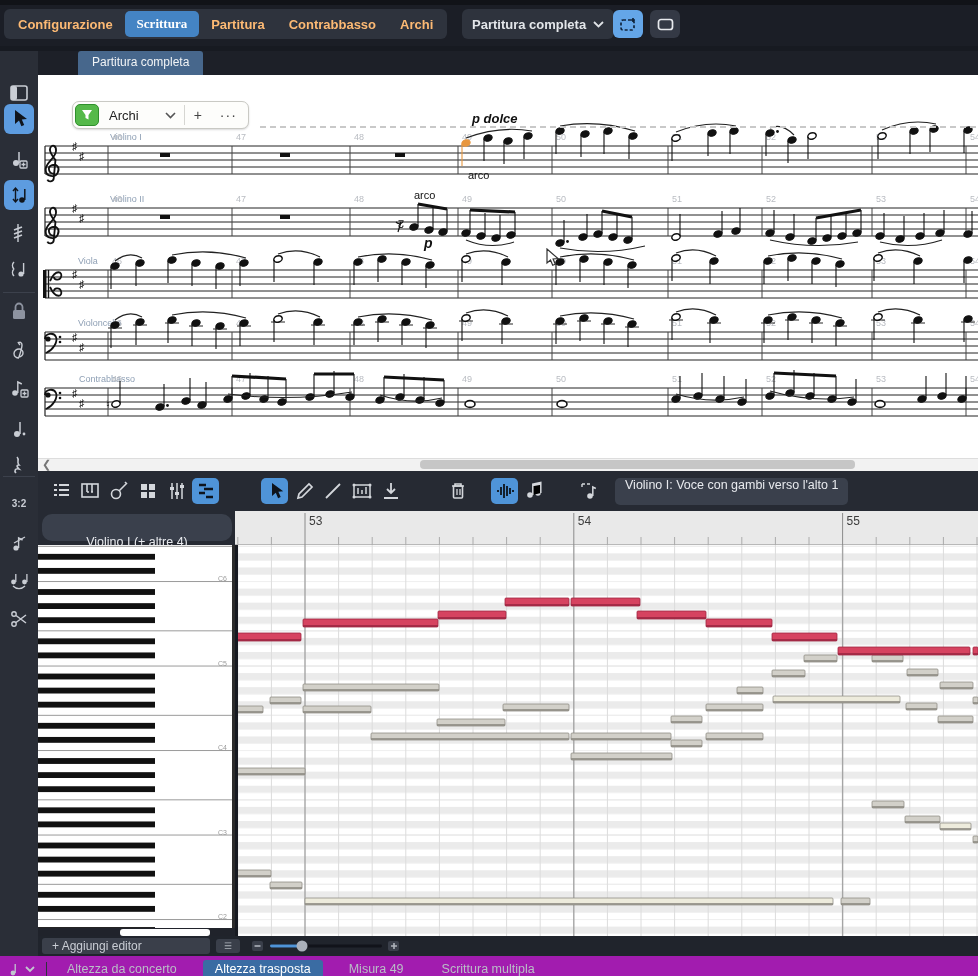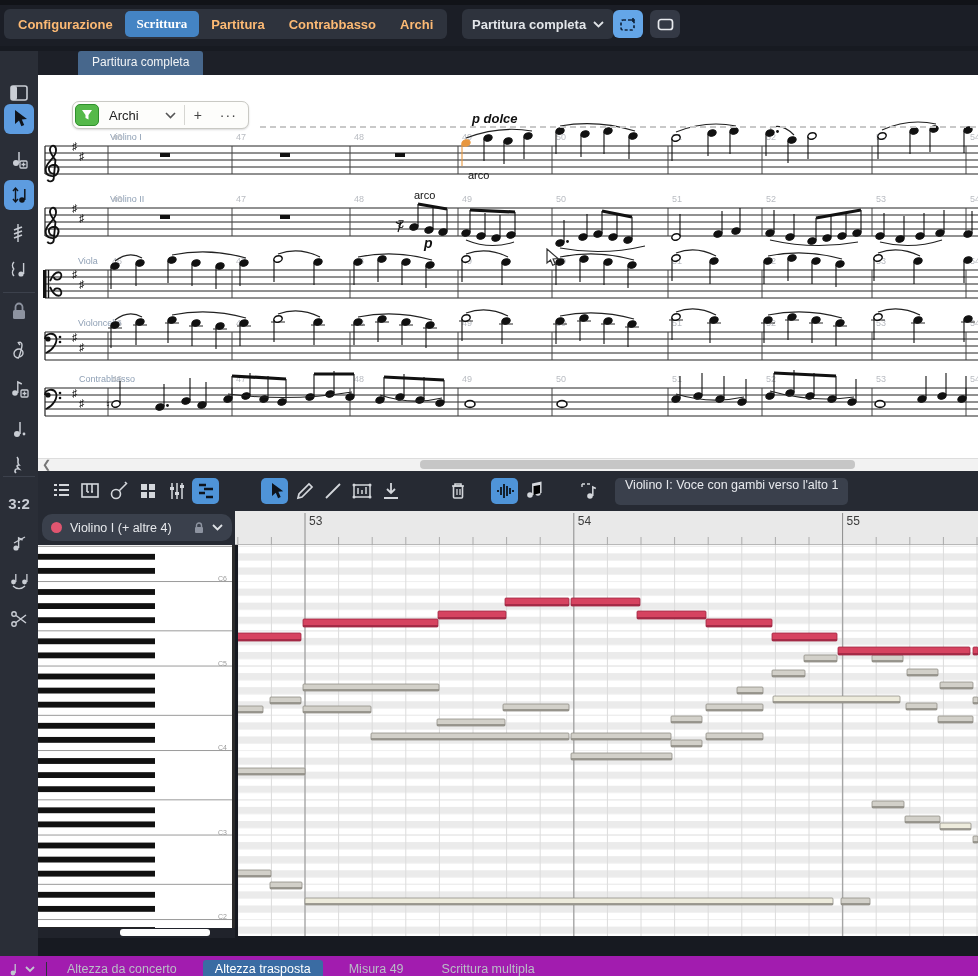--- a/index.html
+++ b/index.html
@@ -33,21 +33,21 @@
   #score-hscroll{left:38px;top:458px;width:940px;height:13px;background:#f2f2f2;border-top:1px solid #ddd;}
   #score-hthumb{left:420px;top:460px;width:435px;height:9px;background:#c6c6c6;border-radius:4px;}
   #score-harrow{left:42px;top:458px;font-size:11px;color:#777;}
   
   #piano-toolbar{left:38px;top:471px;width:940px;height:40px;background:#262a33;display:flex;align-items:center;}
   .ptool{width:27px;height:26px;margin:0 1px;border-radius:5px;display:flex;align-items:center;justify-content:center;color:#d4d7dc;}
   .ptool.active{background:#4f94d8;color:#0e141c;}
   #voice-select{height:27px;background:#3a404c;border-radius:5px;display:flex;align-items:center;gap:24px;padding:0 10px;font-size:12.5px;color:#e8eaee;margin-left:12px;flex-direction:column;}
   
   #kb-header{left:38px;top:511px;width:197px;height:34px;background:#262a33;}
-  #track-pill{left:42px;top:514px;width:190px;height:27px;background:#3a404c;border-radius:10px;display:flex;align-items:center;gap:8px;padding:13px 9px;font-size:12.5px;color:#e8eaee;}
+  #track-pill{left:42px;top:514px;width:190px;height:27px;background:#3a404c;border-radius:10px;display:flex;align-items:center;gap:8px;padding:13px 9px;font-size:12.5px;color:#e8eaee;flex-direction:column;}
   #track-dot{width:11px;height:11px;border-radius:50%;background:#e05570;}
   #ruler{left:235px;top:511px;width:743px;height:34px;background:#e9e9e9;border-bottom:1px solid #b8b8b8;}
   #keyboard{left:38px;top:545px;width:197px;height:383px;background:#fff;border-right:3px solid #2c2c2c;}
   #kb-scrollrow{left:38px;top:928px;width:197px;height:10px;background:#20232b;}
   #kb-scrollbar{left:120px;top:929px;width:90px;height:7px;background:#fdfdfd;border-radius:3px;}
   #grid{left:238px;top:545px;width:740px;height:391px;background:#fff;overflow:hidden;}
   
   #add-row{left:38px;top:936px;width:940px;height:20px;background:#20242c;display:flex;align-items:center;}
   #add-editor{background:#3a3f4a;color:#c9cdd4;font-size:12px;border-radius:3px;padding:2px 10px;margin-left:4px;width:168px;height:16px;display:flex;align-items:center;}
   #hamb{background:#3a3f4a;border-radius:3px;width:24px;height:14px;margin-left:6px;display:flex;align-items:center;justify-content:center;color:#aeb3bb;font-size:9px;}
@@ -157,21 +157,21 @@
           <path d="M12 17V5" stroke="#c9cdd4" stroke-width="1.5"></path>
           <circle cx="16" cy="17" r="1.4" fill="#c9cdd4"></circle>
         </svg>
       </div>
       <div class="side-icon" style="top: 399px;">
         <svg width="22" height="24" viewBox="0 0 22 24">
           <path d="M9 4c3 3-1 5 2 8-3 0-2 2 0 4-4-1-5 2-3 4" stroke="#c9cdd4" stroke-width="1.6" fill="none"></path>
         </svg>
       </div>
       <div class="side-icon" style="top: 437px;">
-        <span style="font-size:15px;font-weight:bold;color:#c9cdd4">3:2</span>
+        <span style="font-size:10px;font-weight:bold;color:#c9cdd4">3:2</span>
       </div>
       <div class="side-icon" style="top: 477px;">
         <svg width="22" height="24" viewBox="0 0 22 24">
           <circle cx="8" cy="17" r="2.6" fill="#c9cdd4"></circle>
           <path d="M10.6 17V7l4 2" stroke="#c9cdd4" stroke-width="1.4" fill="none"></path>
           <path d="M6 12L17 6" stroke="#c9cdd4" stroke-width="1.3"></path>
         </svg>
       </div>
       <div class="side-icon" style="top: 515px;">
         <svg width="22" height="24" viewBox="0 0 22 24">
@@ -1171,20 +1171,33 @@
         </g>
         <g>
           <rect x="735" y="102" width="5" height="8" rx="1" fill="#d64360" stroke="#9e2743" stroke-width="0.8"></rect>
           <rect x="735" y="108" width="5" height="2" fill="#9e2743" opacity="0.85"></rect>
         </g>
       </svg>
     </div>
   <div class="abs" id="kb-scrollrow"></div>
   <div class="abs" id="kb-scrollbar"></div>
 
+  <div class="abs" id="add-row">
+    <div id="add-editor">+ Aggiungi editor</div>
+    <div id="hamb">☰</div>
+    <svg width="150" height="16" viewBox="0 0 150 16" style="margin-left:12px">
+      <rect x="0" y="3" width="11" height="10" rx="2" fill="#3a3f4a"></rect>
+        <path d="M2.5 8h6" stroke="#aeb3bb" stroke-width="1.6"></path>
+      <rect x="18" y="6.6" width="112" height="2.8" rx="1.4" fill="#11131a"></rect>
+      <rect x="18" y="6.6" width="32" height="2.8" rx="1.4" fill="#4f94d8"></rect>
+      <circle cx="50" cy="8" r="5.5" fill="#aab0ba"></circle>
+      <rect x="136" y="3" width="11" height="10" rx="2" fill="#3a3f4a"></rect>
+        <path d="M139 8h6M142 5v6" stroke="#aeb3bb" stroke-width="1.6"></path>
+    </svg>
+  </div>
 
   <div class="abs" id="status-bar">
     <svg width="30" height="14" viewBox="0 0 30 14" style="margin-left:8px">
       <circle cx="5" cy="11" r="2.4" fill="#c2c7cf"></circle>
         <path d="M7.2 11V2" stroke="#c2c7cf" stroke-width="1.3"></path>
       <path d="M18 5l4 4 4-4" stroke="#c2c7cf" stroke-width="1.8" fill="none"></path>
       </svg>
     <div style="width:1px;height:14px;background:#2e323c;margin:0 8px;"></div>
     <span id="status-items" style="display:flex;align-items:center;gap:14px;">
         <span class="status-item">Altezza da concerto</span>

